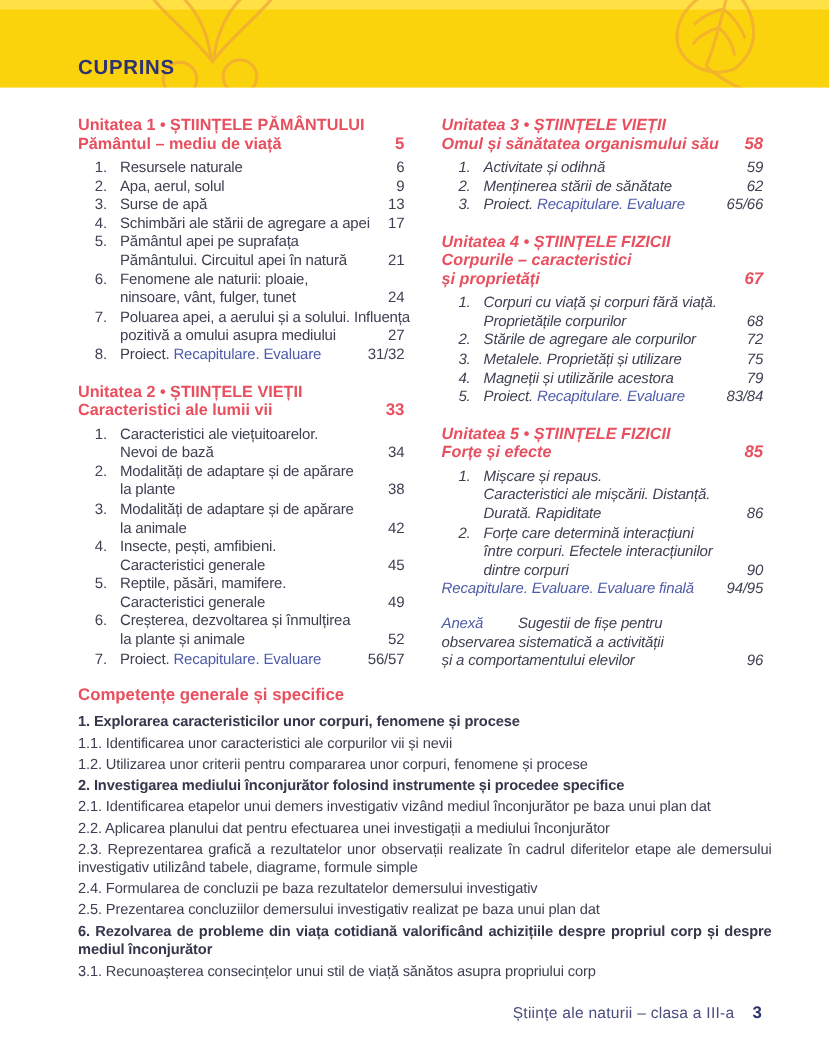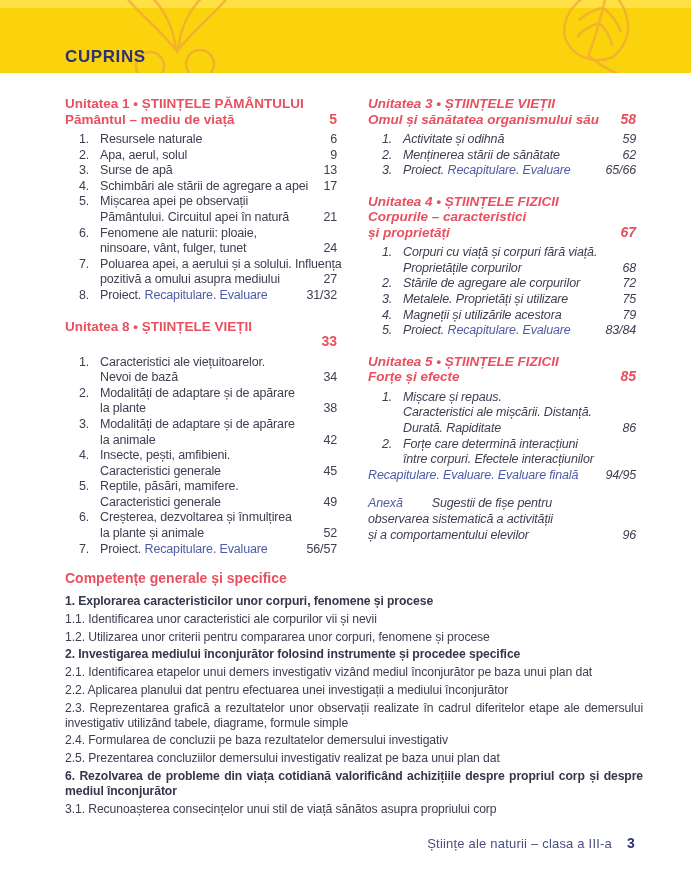--- a/index.html
+++ b/index.html
@@ -99,21 +99,21 @@
             <span class="itext"><span>Surse de apă</span></span>
             <span class="ipage">13</span>
           </div>
           <div class="irow">
             <span class="inum">4.</span>
             <span class="itext"><span>Schimbări ale stării de agregare a apei</span></span>
             <span class="ipage">17</span>
           </div>
           <div class="irow">
             <span class="inum">5.</span>
-            <span class="itext"><span>Mișcarea apei pe observații</span></span>
+            <span class="itext"><span>Pământul apei pe suprafața</span></span>
           </div>
           <div class="irow">
             <span class="inum"></span>
             <span class="itext"><span>Pământului. Circuitul apei în natură</span></span>
             <span class="ipage">21</span>
           </div>
           <div class="irow">
             <span class="inum">6.</span>
             <span class="itext"><span>Fenomene ale naturii: ploaie,</span></span>
           </div>
@@ -134,23 +134,24 @@
           <div class="irow">
             <span class="inum">8.</span>
             <span class="itext"><span>Proiect. </span><span class="link">Recapitulare. Evaluare</span></span>
             <span class="ipage">31/32</span>
           </div>
         </div>
       </div>
       <div class="unit">
         <div class="unit-head">
           <div class="hrow">
-            <span>Unitatea 8 • ȘTIINȚELE VIEȚII</span>
-          </div>
-          <div class="hrow">
+            <span>Unitatea 2 • ȘTIINȚELE VIEȚII</span>
+          </div>
+          <div class="hrow">
+            <span>Caracteristici ale lumii vii</span>
             <span class="hpage">33</span>
           </div>
         </div>
         <div class="items">
           <div class="irow">
             <span class="inum">1.</span>
             <span class="itext"><span>Caracteristici ale viețuitoarelor.</span></span>
           </div>
           <div class="irow">
             <span class="inum"></span>
@@ -308,20 +309,25 @@
             <span class="itext"><span>Durată. Rapiditate</span></span>
             <span class="ipage">86</span>
           </div>
           <div class="irow">
             <span class="inum">2.</span>
             <span class="itext"><span>Forțe care determină interacțiuni</span></span>
           </div>
           <div class="irow">
             <span class="inum"></span>
             <span class="itext"><span>între corpuri. Efectele interacțiunilor</span></span>
+          </div>
+          <div class="irow">
+            <span class="inum"></span>
+            <span class="itext"><span>dintre corpuri</span></span>
+            <span class="ipage">90</span>
           </div>
           <div class="irow">
             <span class="itext"><span class="link">Recapitulare. Evaluare. Evaluare finală</span></span>
             <span class="ipage">94/95</span>
           </div>
           <div class="irow spaced">
             <span class="itext"><span class="link">Anexă</span><span class="gap"></span><span>Sugestii de fișe pentru</span></span>
           </div>
           <div class="irow">
             <span class="itext"><span>observarea sistematică a activității</span></span>

